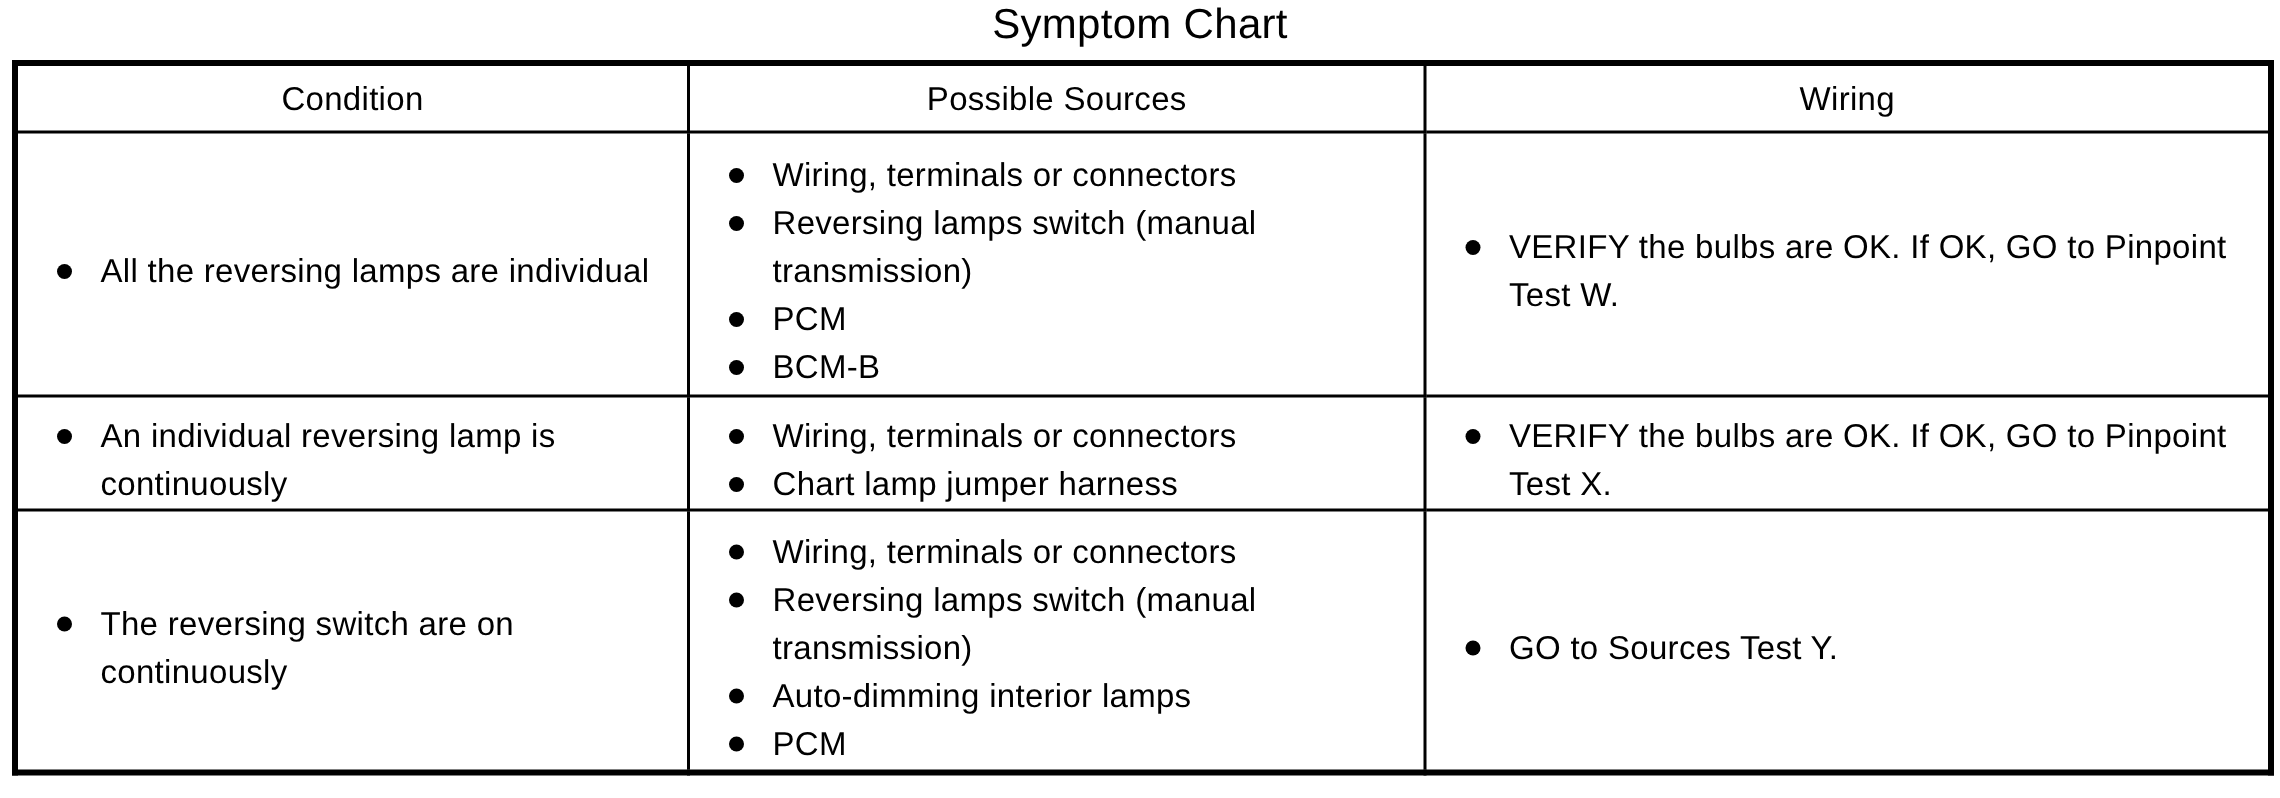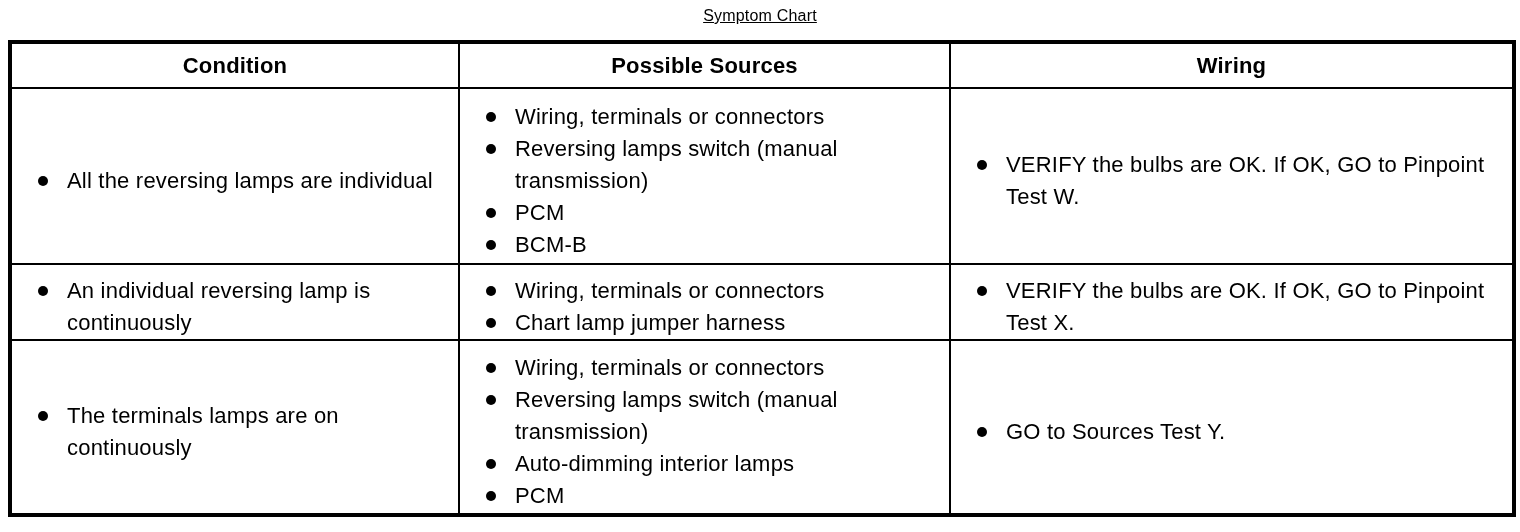--- a/index.html
+++ b/index.html
@@ -16,45 +16,44 @@
     width: 1520px;
     height: 532px;
     background: #ffffff;
   }
   .chart-title {
     position: absolute;
     top: 2px;
     left: 0;
     width: 100%;
     text-align: center;
-    font-size: 16px;
+    font-size: 28px;
     font-weight: normal;
     line-height: 28px;
     letter-spacing: 0.2px;
-    text-decoration: underline;
   }
   table.symptom-table {
     position: absolute;
     top: 40px;
     left: 8px;
     width: 1504px;
     border-collapse: collapse;
     table-layout: fixed;
     background: #ffffff;
   }
   table.symptom-table, table.symptom-table th, table.symptom-table td {
     border: 2px solid #000000;
   }
   table.symptom-table {
     border: 4px solid #000000;
   }
   th.header-cell {
     height: 46px;
     font-size: 22px;
-    font-weight: bold;
+    font-weight: normal;
     text-align: center;
     vertical-align: middle;
     letter-spacing: 0.2px;
   }
   td.cell {
     vertical-align: middle;
     padding: 10px 14px 0 26px;
     font-size: 22px;
     line-height: 32px;
   }
@@ -152,21 +151,21 @@
             <div class="bullet-item">
               <span class="bullet"></span>
               <span class="item-text">VERIFY the bulbs are OK. If OK, GO to Pinpoint Test X.</span>
             </div>
           </td>
         </tr>
         <tr>
           <td class="cell">
             <div class="bullet-item">
               <span class="bullet"></span>
-              <span class="item-text">The terminals lamps are on continuously</span>
+              <span class="item-text">The reversing switch are on continuously</span>
             </div>
           </td>
           <td class="cell">
             <div class="bullet-item">
               <span class="bullet"></span>
               <span class="item-text">Wiring, terminals or connectors</span>
             </div>
             <div class="bullet-item">
               <span class="bullet"></span>
               <span class="item-text">Reversing lamps switch (manual transmission)</span>

